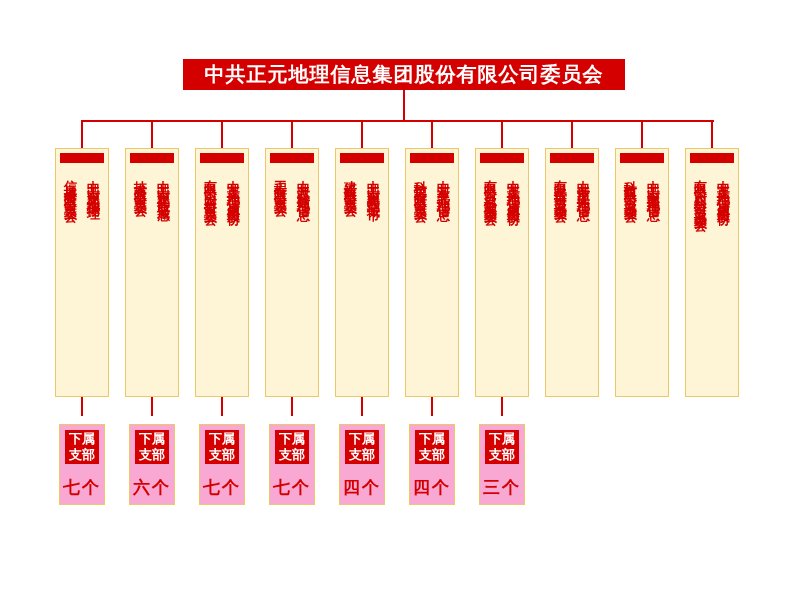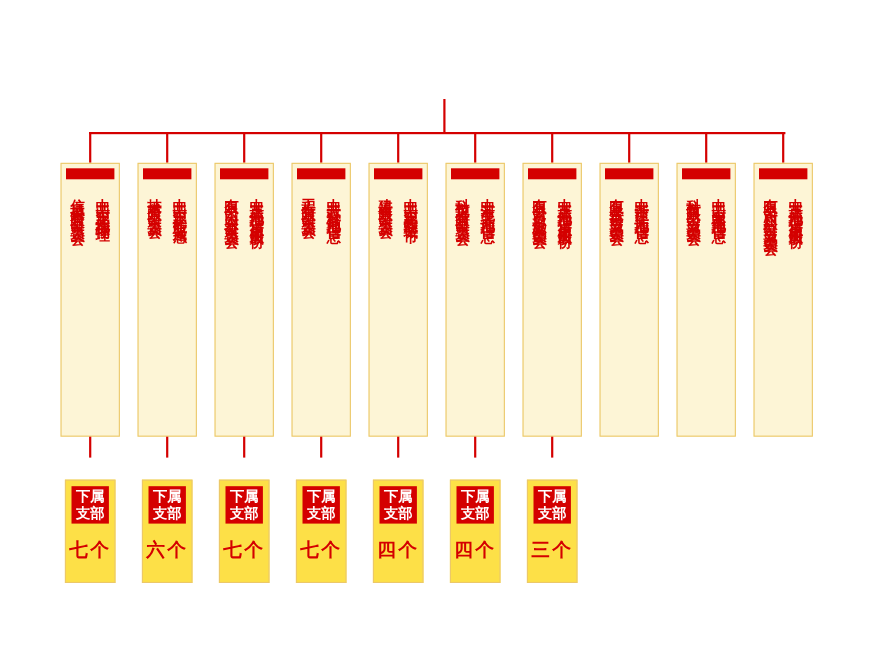--- a/index.html
+++ b/index.html
@@ -20,40 +20,41 @@
   .branch-bar {
     position:absolute; top:4px; left:4px; right:4px; height:10px; background:#d40000;
   }
   .branch-name {
     position:absolute; top:21px; left:0; right:3px; bottom:2px;
     writing-mode:vertical-rl; text-orientation:upright; white-space:pre-line;
     color:#d40000; font-weight:bold; font-size:13px;
     letter-spacing:3px; line-height:23px;
   }
   .sub-box {
-    position:absolute; top:436px; width:46px; height:94px;
-    background:#fde047; border:1px solid #ecc869; box-sizing:border-box;
+    position:absolute; top:424px; width:46px; height:81px;
+    background:#f9a8d4; border:1px solid #ecc869; box-sizing:border-box;
     text-align:center;
   }
   .sub-badge {
     margin:5px auto 0 auto; width:34px; height:34px; background:#d40000;
     color:#ffffff; font-weight:bold; font-size:13px; line-height:16px;
     display:flex; align-items:center; justify-content:center;
     white-space:pre-line; text-align:center;
   }
   .sub-count {
     margin-top:12px; color:#d40000; font-weight:bold; font-size:17px;
     letter-spacing:2px;
   }
 </style>
 </head>
 <body>
 
 <div class="canvas">
 
+  <div class="title-banner">中共正元地理信息集团股份有限公司委员会</div>
 
   <div class="line" style="left:403px; top:90px; width:2px; height:31px;"></div>
 
   <div class="line" style="left:81px; top:120px; width:633px; height:2px;"></div>
 
   <div class="line" style="left:81px;  top:120px; width:2px; height:28px;"></div>
   <div class="line" style="left:151px; top:120px; width:2px; height:28px;"></div>
   <div class="line" style="left:221px; top:120px; width:2px; height:28px;"></div>
   <div class="line" style="left:291px; top:120px; width:2px; height:28px;"></div>
   <div class="line" style="left:361px; top:120px; width:2px; height:28px;"></div>

